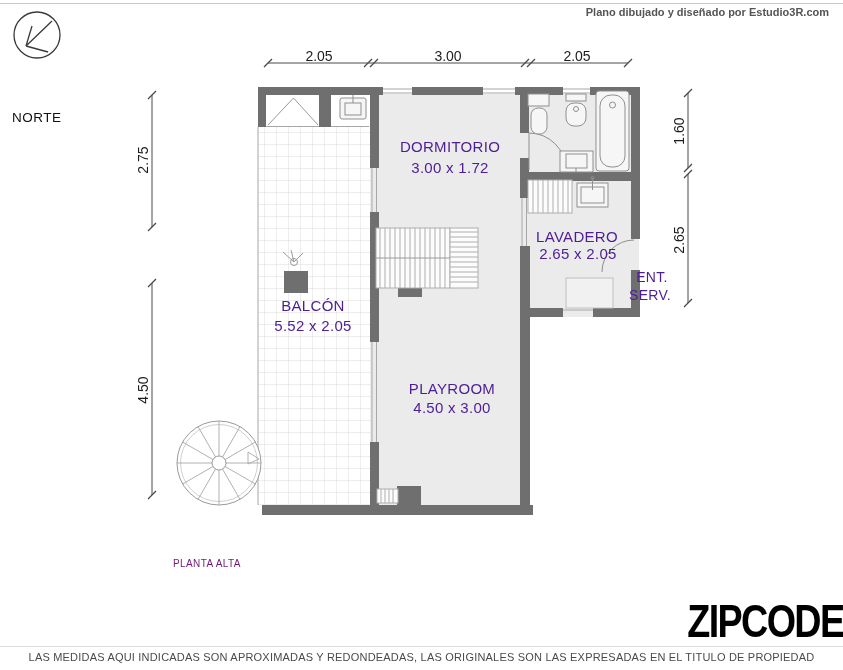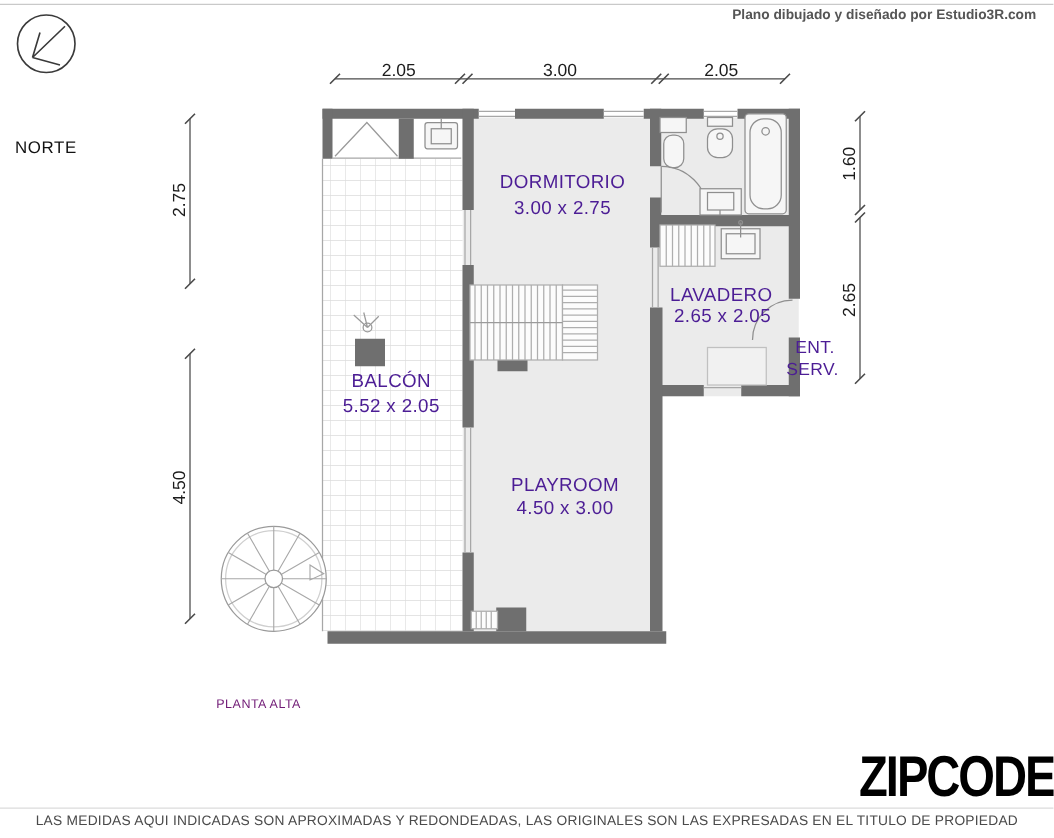--- a/index.html
+++ b/index.html
@@ -170,21 +170,21 @@
 
   <div class="dim" style="left:319px;top:56px">2.05</div>
   <div class="dim" style="left:448px;top:56px">3.00</div>
   <div class="dim" style="left:577px;top:56px">2.05</div>
   <div class="dim vert" style="left:143px;top:160px">2.75</div>
   <div class="dim vert" style="left:143px;top:390px">4.50</div>
   <div class="dim vert" style="left:679px;top:131px">1.60</div>
   <div class="dim vert" style="left:679px;top:240px">2.65</div>
 
   <div class="lbl" style="left:450px;top:146px">DORMITORIO</div>
-  <div class="lbl" style="left:450px;top:167px">3.00 x 2.75</div>
+  <div class="lbl" style="left:450px;top:167px">3.00 x 1.72</div>
   <div class="lbl" style="left:577px;top:236px">LAVADERO</div>
   <div class="lbl" style="left:578px;top:253px">2.65 x 2.05</div>
   <div class="lbl" style="left:313px;top:305px">BALCÓN</div>
   <div class="lbl" style="left:313px;top:325px">5.52 x 2.05</div>
   <div class="lbl" style="left:452px;top:388px">PLAYROOM</div>
   <div class="lbl" style="left:452px;top:407px">4.50 x 3.00</div>
 
   <div class="lbl small-lbl" style="left:652px;top:245px">ENT.</div>
   <div class="lbl small-lbl" style="left:650px;top:263px">SERV.</div>
 

